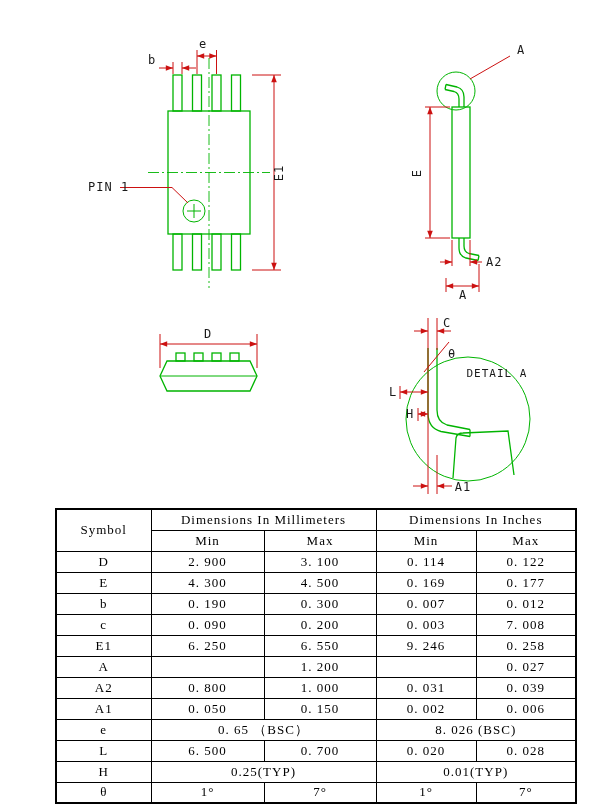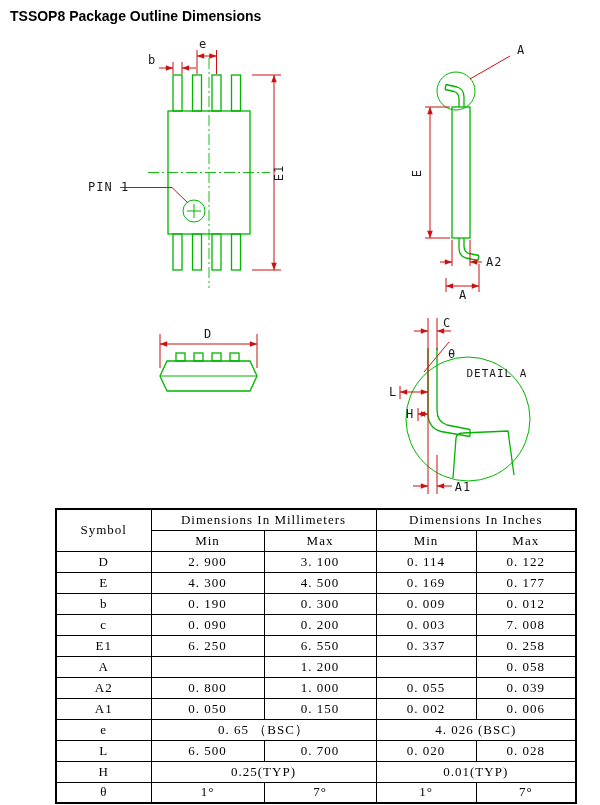--- a/index.html
+++ b/index.html
@@ -39,21 +39,20 @@
   table.dims thead th { height: 21px; }
   th.group, th.minmax { font-weight: normal; letter-spacing: 0.5px; }
   th.symbol { font-weight: normal; }
   td.val { font-size: 12.5px; margin-top: 17px; }
 </style>
 </head>
 <body>
 
 <div class="page">
 
-  <div class="title">TSSOP8 Package Outline Dimensions</div>
 
   <svg class="drawing" width="600" height="505" viewBox="0 0 600 505">
     <defs>
       <marker id="arrR" viewBox="0 0 10 10" refX="9.5" refY="5" markerWidth="8" markerHeight="8" orient="auto-start-reverse">
         <path d="M0.5,1.5 L9.5,5 L0.5,8.5 Z" fill="#cc1111"></path>
       </marker>
     </defs>
 
     <g>
       <line class="cl" x1="209" y1="58" x2="209" y2="288"></line>
@@ -208,62 +207,62 @@
         <td>E</td>
         <td class="val">4. 300</td>
         <td class="val">4. 500</td>
         <td class="val">0. 169</td>
         <td class="val">0. 177</td>
       </tr>
       <tr>
         <td>b</td>
         <td class="val">0. 190</td>
         <td class="val">0. 300</td>
-        <td class="val">0. 009</td>
+        <td class="val">0. 007</td>
         <td class="val">0. 012</td>
       </tr>
       <tr>
         <td>c</td>
         <td class="val">0. 090</td>
         <td class="val">0. 200</td>
         <td class="val">0. 003</td>
         <td class="val">7. 008</td>
       </tr>
       <tr>
         <td>E1</td>
         <td class="val">6. 250</td>
         <td class="val">6. 550</td>
-        <td class="val">0. 337</td>
+        <td class="val">9. 246</td>
         <td class="val">0. 258</td>
       </tr>
       <tr>
         <td>A</td>
         <td class="val"></td>
         <td class="val">1. 200</td>
         <td class="val"></td>
-        <td class="val">0. 058</td>
+        <td class="val">0. 027</td>
       </tr>
       <tr>
         <td>A2</td>
         <td class="val">0. 800</td>
         <td class="val">1. 000</td>
-        <td class="val">0. 055</td>
+        <td class="val">0. 031</td>
         <td class="val">0. 039</td>
       </tr>
       <tr>
         <td>A1</td>
         <td class="val">0. 050</td>
         <td class="val">0. 150</td>
         <td class="val">0. 002</td>
         <td class="val">0. 006</td>
       </tr>
       <tr>
         <td>e</td>
         <td class="val" colspan="2">0. 65 （BSC）</td>
-        <td class="val" colspan="2">4. 026 (BSC)</td>
+        <td class="val" colspan="2">8. 026 (BSC)</td>
       </tr>
       <tr>
         <td>L</td>
         <td class="val">6. 500</td>
         <td class="val">0. 700</td>
         <td class="val">0. 020</td>
         <td class="val">0. 028</td>
       </tr>
       <tr>
         <td>H</td>

